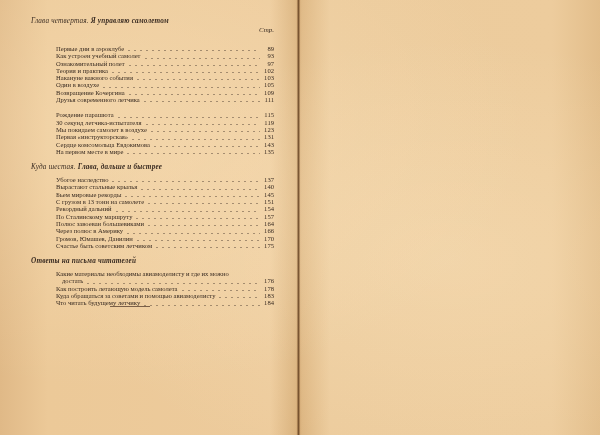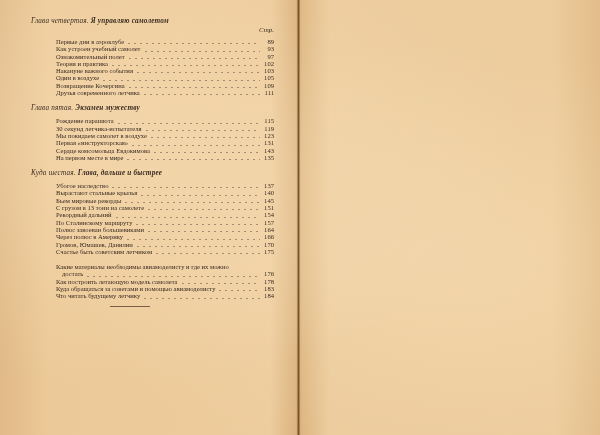--- a/index.html
+++ b/index.html
@@ -25,21 +25,21 @@
   .page-left { left:0; width:297px; }
   .page-right { left:300px; width:300px; }
 
   
   .toc { position:absolute; left:31px; top:17px; width:243px; }
   .chapter-title {
     font-style:italic; font-weight:bold; font-size:7.2px; letter-spacing:0.2px;
     margin:0 0 2px 0; white-space:nowrap;
   }
   .chapter-title .label { font-weight:normal; }
-  .str-label { text-align:right; font-style:italic; font-size:7px; margin:-1px 0 4px 0; }
+  .str-label { text-align:right; font-style:italic; font-size:7px; margin:-1px 0 11px 0; }
   .entries { margin:0 0 8px 25px; }
   .entry { display:flex; align-items:flex-end; font-size:6.6px; line-height:7.3px; height:7.3px; white-space:nowrap; }
   .entry .title { flex:0 0 auto; }
   .entry .dots {
     flex:1 1 auto; margin:0 2px 1px 2px; height:1px;
     background-image:radial-gradient(circle, #4a3a2e 0.6px, transparent 0.8px);
     background-size:6px 2px; background-repeat:repeat-x; background-position:0 0;
   }
   .entry .pg { flex:0 0 auto; width:12px; text-align:right; }
   .entry.multi { height:auto; display:block; }
@@ -100,24 +100,20 @@
             </div>
           <div class="entry">
               <span class="title">Друзья современного летчика</span>
               <span class="dots"></span>
               <span class="pg">111</span>
             </div>
         </div>
       </div>
 
       <div>
-        <div class="chapter-title">
-          <span class="label">Глава пятая.</span>
-          <span>Экзамен мужеству</span>
-        </div>
         <div class="entries" style="margin-top:5px;">
           <div class="entry">
               <span class="title">Рождение парашюта</span>
               <span class="dots"></span>
               <span class="pg">115</span>
             </div>
           <div class="entry">
               <span class="title">30 секунд летчика-испытателя</span>
               <span class="dots"></span>
               <span class="pg">119</span>
@@ -198,20 +194,21 @@
             </div>
           <div class="entry">
               <span class="title">Счастье быть советским летчиком</span>
               <span class="dots"></span>
               <span class="pg">175</span>
             </div>
         </div>
       </div>
 
       <div>
+        <div class="chapter-title">Ответы на письма читателей</div>
         <div class="entries" style="margin-top:5px;">
           <div class="entry multi">
             <div>Какие материалы необходимы авиамоделисту и где их можно</div>
             <div class="line2">
                 <span class="title" style="padding-left:6px">достать</span>
                 <span class="dots"></span>
                 <span class="pg">176</span>
               </div>
           </div>
           <div class="entry">

